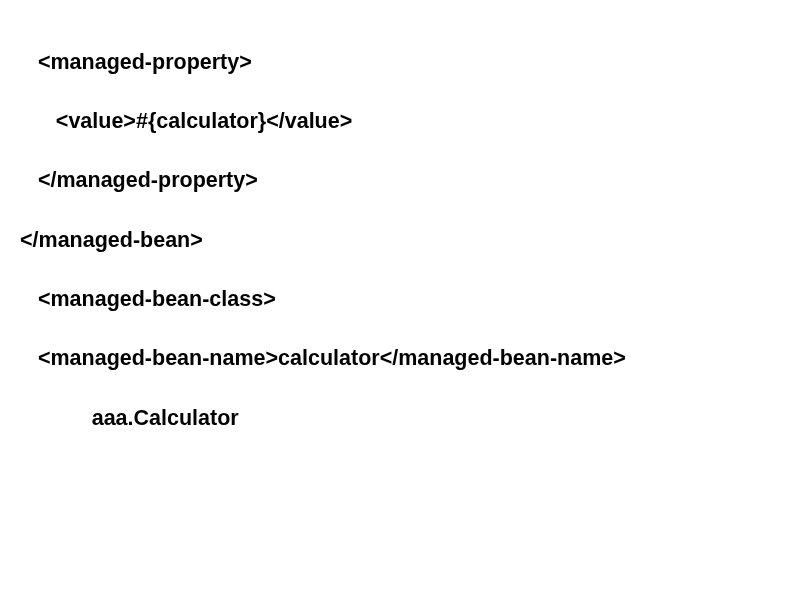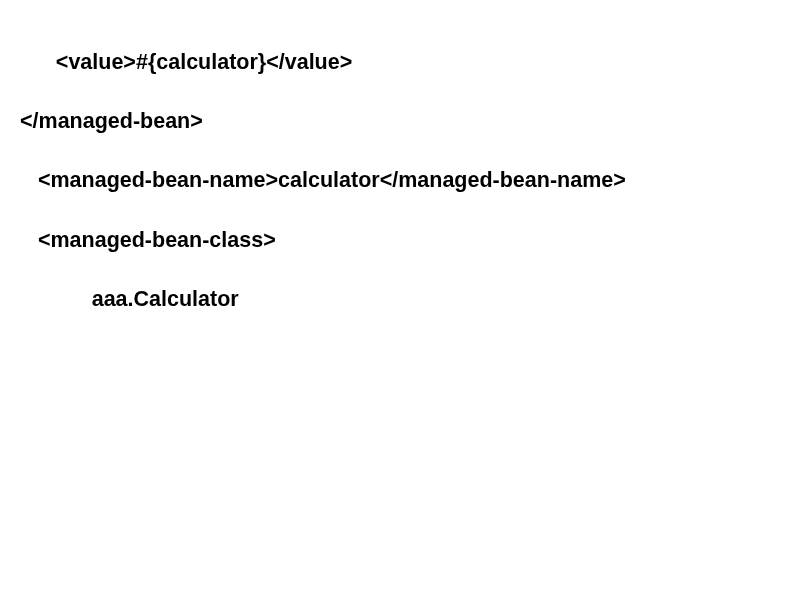--- a/index.html
+++ b/index.html
@@ -16,21 +16,23 @@
     line-height: 1.38;
   }
   .code {
     white-space: pre;
   }
 </style>
 </head>
 <body>
 
 <div class="code">
+<div>   &lt;managed-property&gt;</div>
 <div>      &lt;value&gt;#{calculator}&lt;/value&gt;</div>
+<div>   &lt;/managed-property&gt;</div>
 <div>&lt;/managed-bean&gt;</div>
+<div>   &lt;managed-bean-class&gt;</div>
 <div>   &lt;managed-bean-name&gt;calculator&lt;/managed-bean-name&gt;</div>
-<div>   &lt;managed-bean-class&gt;</div>
 <div>            aaa.Calculator</div>
 
 
 
 </div>
 
 </body></html>

